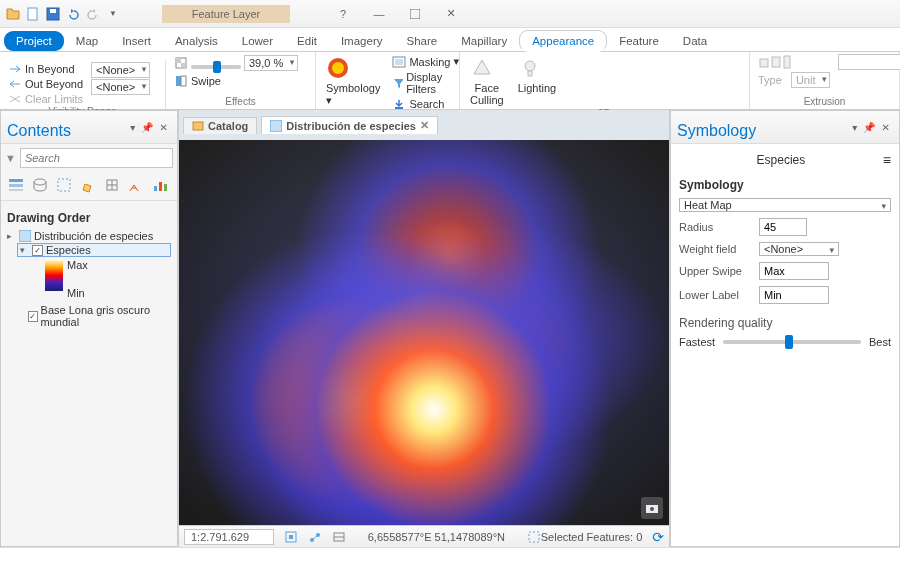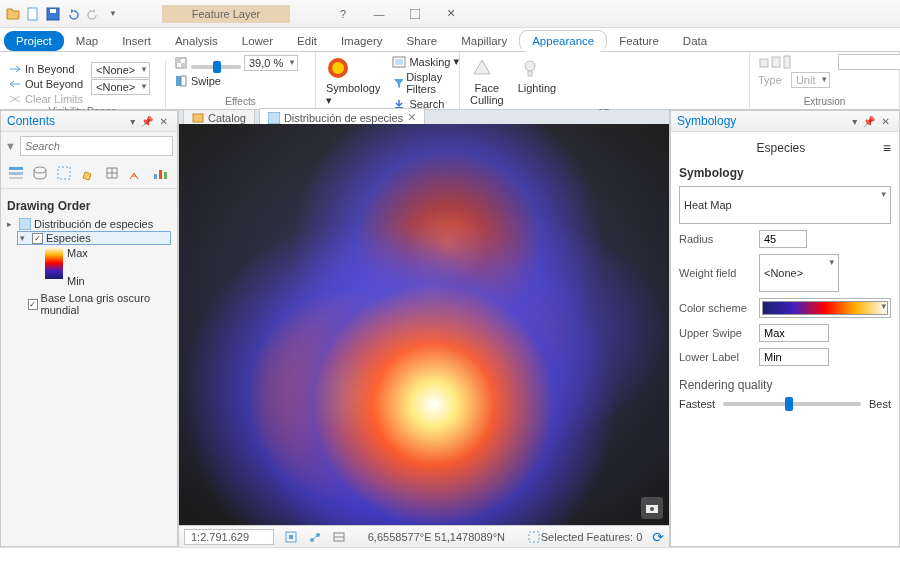--- a/index.html
+++ b/index.html
@@ -25,53 +25,53 @@
 .combo { background:#fff; border:1px solid #c5c5c5; padding: 1px 14px 1px 4px; font-size: 11px; position: relative; min-width: 52px; }
 .combo::after { content: "▾"; position: absolute; right: 3px; top: 1px; font-size: 9px; color: #666; }
 .slider { width: 50px; height: 4px; background: #ccc; position: relative; top: 4px; border-radius: 2px; }
 .slider .thumb { position: absolute; width: 8px; height: 12px; background: #0078d4; top: -4px; border-radius: 2px; }
 .vstack { display:flex; flex-direction:column; gap:1px; }
 .bigbtn { display:flex; flex-direction:column; align-items:flex-start; gap:2px; padding: 2px 4px; }
 .bigicon { width: 24px; height: 24px; }
 .main { display: flex; height: 437px; }
 .panel { background: #f5f5f5; border: 1px solid #ccc; display: flex; flex-direction: column; }
 .panel-hdr { display: flex; align-items: center; padding: 3px 6px; background: linear-gradient(#fafafa,#eee); border-bottom: 1px solid #ddd; }
-.panel-title { flex: 1; font-size: 12px; color: #0078d4; }
+.panel-title { flex: 1; font-size: 16px; color: #0078d4; margin-top: 8px; }
 .panel-ctrl { font-size: 10px; color: #666; padding: 0 3px; }
 .contents { width: 178px; }
 .search-row { display: flex; align-items: center; gap: 4px; padding: 4px; }
 .search-input { flex:1; border: 1px solid #c5c5c5; padding: 2px 4px; font-style: italic; color: #999; height: 20px; }
 .toc-tabs { display:flex; gap:4px; padding: 4px 6px; flex-wrap: wrap; border-bottom: 1px solid #ddd; }
 .toc-tab { width: 20px; height: 20px; }
 .toc-body { padding: 6px; font-size: 11px; }
 .sect-hdr { font-weight: bold; font-size: 12px; margin: 4px 0; }
 .tree-row { display: flex; align-items: center; gap: 3px; padding: 1px 0; }
 .tree-row.selected { border: 1px solid #7aa7e0; background: #e5f1fb; padding: 0 2px; }
 .exp { width: 9px; font-size: 9px; color: #666; }
 .cb { width: 11px; height: 11px; border: 1px solid #888; background:#fff; display:inline-flex; align-items:center; justify-content:center; font-size:8px; }
 .layer-icon { width: 12px; height: 12px; }
 .swatch-v { width: 18px; height: 32px; background: linear-gradient(to top, #1a1f6b, #4020c0, #ff0000, #ffb000, #ffffff); margin: 2px 0 2px 38px; }
 .swatch-h { width: 80px; height: 14px; background: linear-gradient(to right, #1a1f6b, #4020c0, #ff0000, #ffb000, #ffffff); border:1px solid #999; }
 .mapwrap { flex: 1; display: flex; flex-direction: column; border-left: 1px solid #ccc; border-right: 1px solid #ccc; }
-.map-tabs { height: 14px; background: #dfe6ec; display: flex; align-items: center; padding: 0 4px; gap: 4px; }
+.map-tabs { height: 30px; background: #dfe6ec; display: flex; align-items: center; padding: 0 4px; gap: 4px; font-weight: bold; }
 .map-tab { background: #f2f2f2; border: 1px solid #ccc; border-bottom: none; padding: 2px 8px; display:flex; align-items:center; gap:4px; font-size: 11px; color: #555; }
 .map-tab.active { background: #fff; }
 .map-canvas { flex: 1; position: relative; background: #2a2a2a; overflow: hidden; }
 .darkmap { position:absolute; inset:0; background: radial-gradient(ellipse at 50% 40%, #3a3a3a 0%, #262626 60%, #1a1a1a 100%); }
 .heat { position:absolute; mix-blend-mode: screen; }
 .status { height: 22px; background: linear-gradient(#fafafa,#eee); border-top: 1px solid #ccc; display: flex; align-items: center; gap: 10px; padding: 0 5px; font-size: 11px; color: #555; }
 .status .scale { border:1px solid #c5c5c5; background:#fff; padding:1px 6px; min-width:90px; }
 .sym { width: 230px; background:#fff; }
 .sym-body { padding: 8px; display: flex; flex-direction: column; gap: 6px; font-size: 11px; }
 .sym-title-row { display:flex; align-items:center; }
 .sym-title { flex:1; text-align:center; font-size: 12px; }
 .sym-subhdr { font-weight: bold; font-size: 12px; margin-top: 4px; }
 .sym-ctrl-row { display:flex; align-items:center; gap: 8px; }
 .sym-ctrl-row label { width: 72px; color:#555; }
-.sym-combo { flex:1; border:1px solid #b5b5b5; padding:12px 4px; background:#fff; position:relative; }
+.sym-combo { flex:1; border:1px solid #b5b5b5; padding:0 4px; background:#fff; position:relative; }
 .sym-combo::after { content:"▾"; position:absolute; right:4px; top:2px; font-size:9px; color:#666; }
 .sym-input { width: 48px; border:1px solid #b5b5b5; padding:2px 4px; }
 .rq-slider { flex:1; height:4px; background:#ccc; position:relative; border-radius:2px; }
 .rq-slider .thumb { position:absolute; width:8px; height:14px; background:#0078d4; top:-5px; left:45%; border-radius:2px; }
 .footer { height: 16px; background:#fff; border-top:1px solid #ddd; }
 svg { display: block; }
 </style>
 </head>
 <body>
 
@@ -435,26 +435,20 @@
 
       <div class="sym-ctrl-row">
         <label>Radius</label>
         <input class="sym-input" value="45" style="">
       </div>
       <div class="sym-ctrl-row">
         <label>Weight field</label>
         <div class="sym-combo" style="flex:0 0 80px;">&lt;None&gt;</div>
       </div>
       <div class="sym-ctrl-row">
-        <label>Color scheme</label>
-        <div class="sym-combo" style="flex:1; padding:2px;">
-            <div class="swatch-h" style="width:100%;height:14px;"></div>
-          </div>
-      </div>
-      <div class="sym-ctrl-row">
         <label>Upper Swipe</label>
         <input class="sym-input" style="width: 70px;" value="Max">
       </div>
       <div class="sym-ctrl-row">
         <label>Lower Label</label>
         <input class="sym-input" style="width: 70px;" value="Min">
       </div>
 
       <div class="sym-subhdr" style="font-weight:normal; color:#555; margin-top:6px;">Rendering quality</div>
       <div class="sym-ctrl-row">

